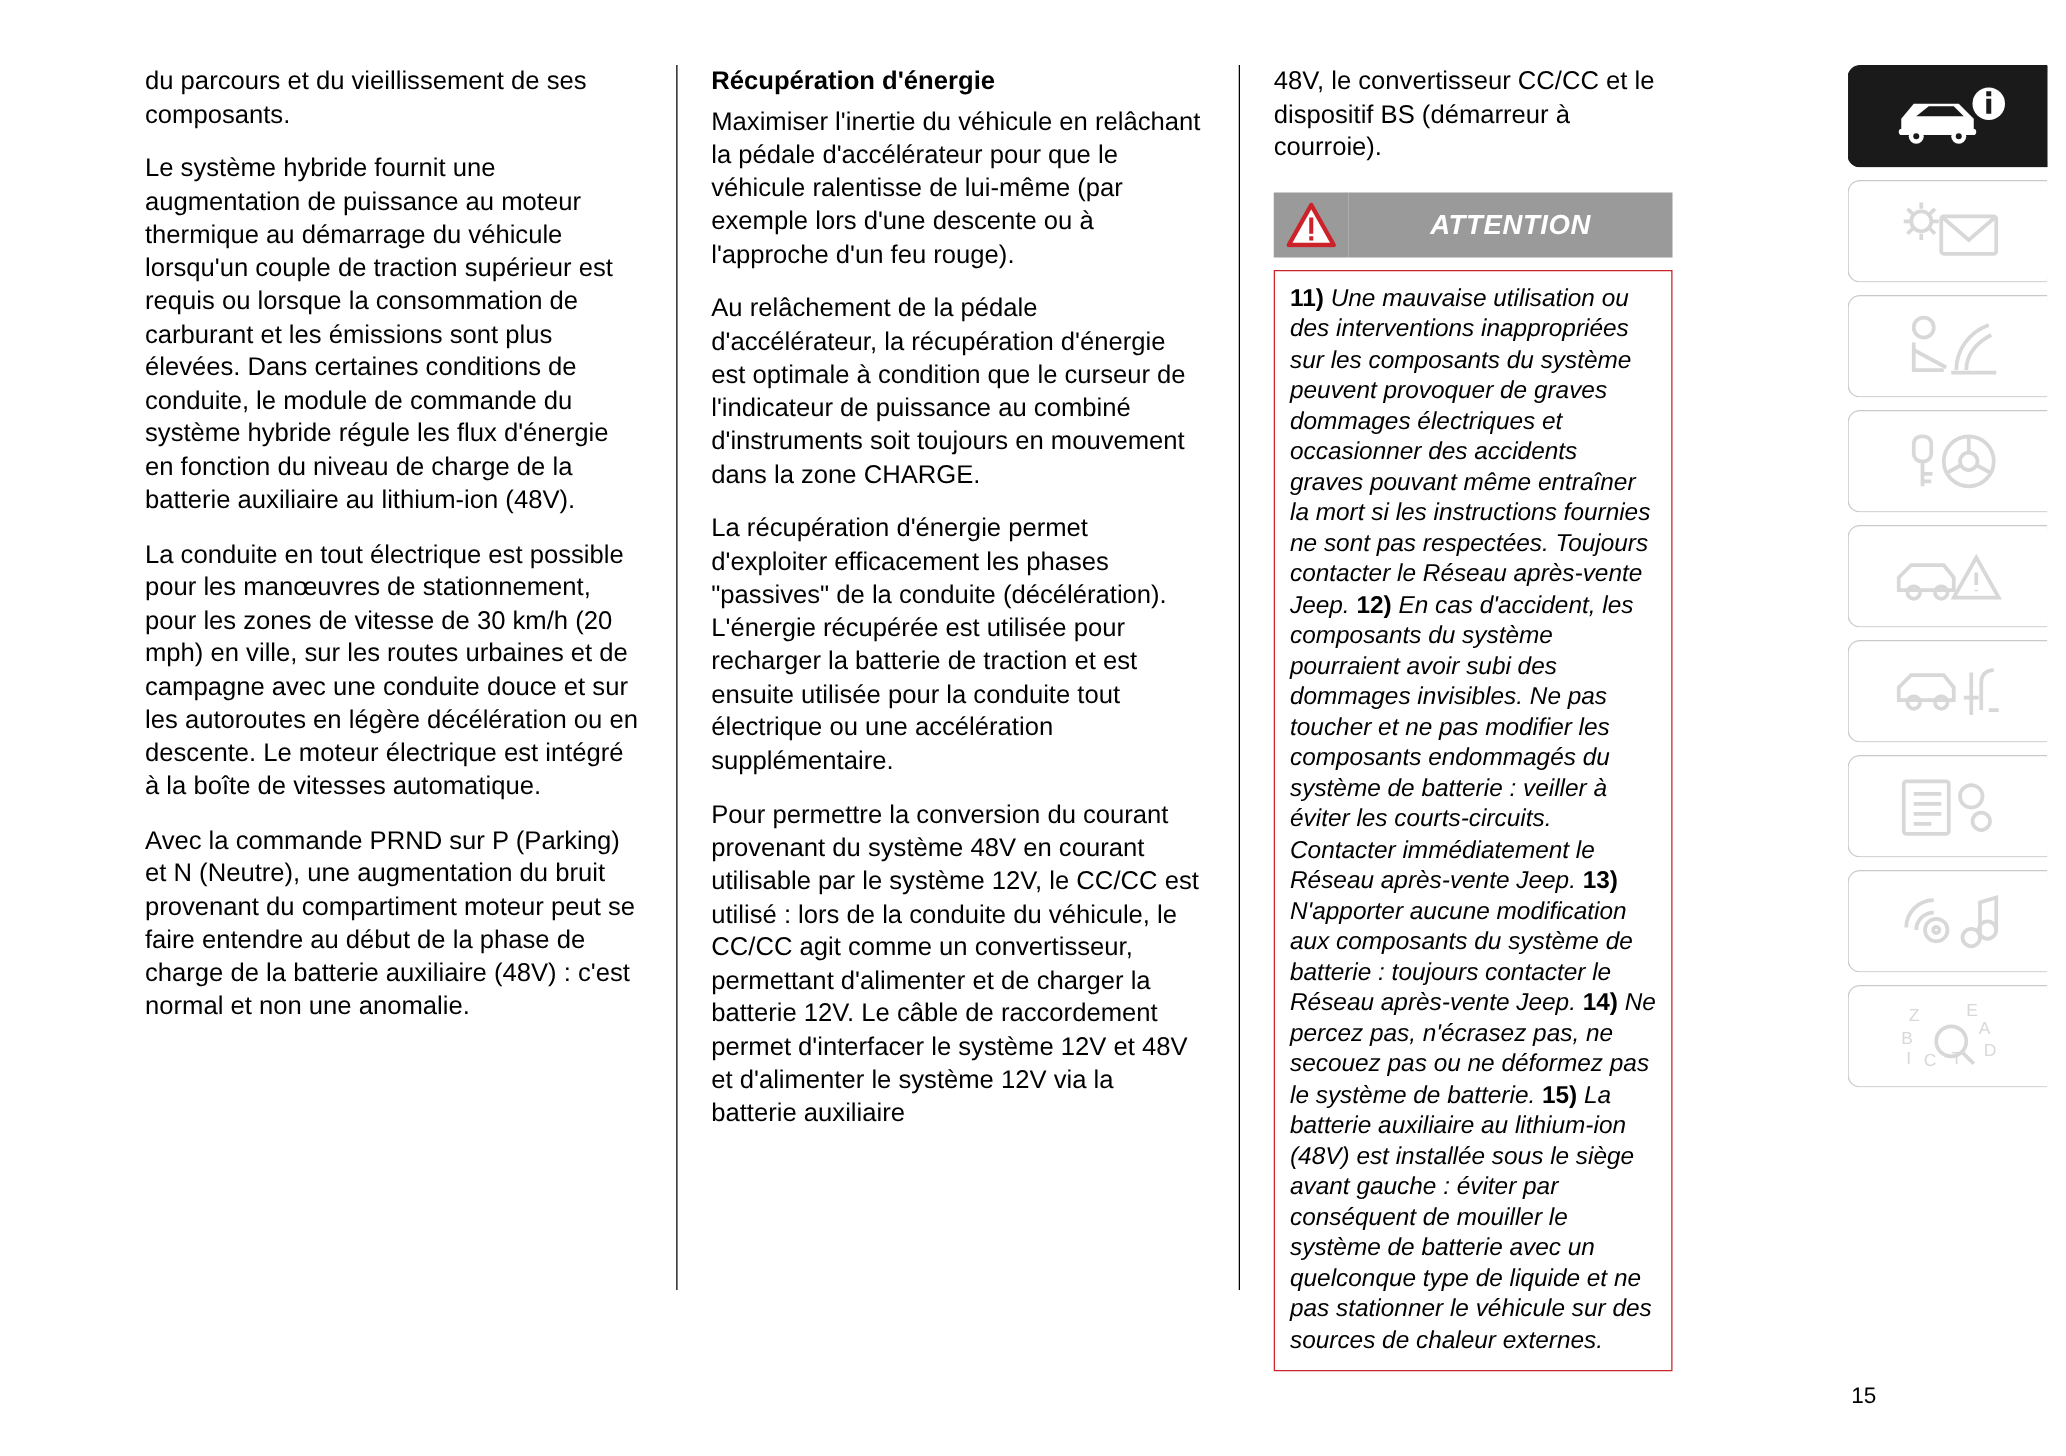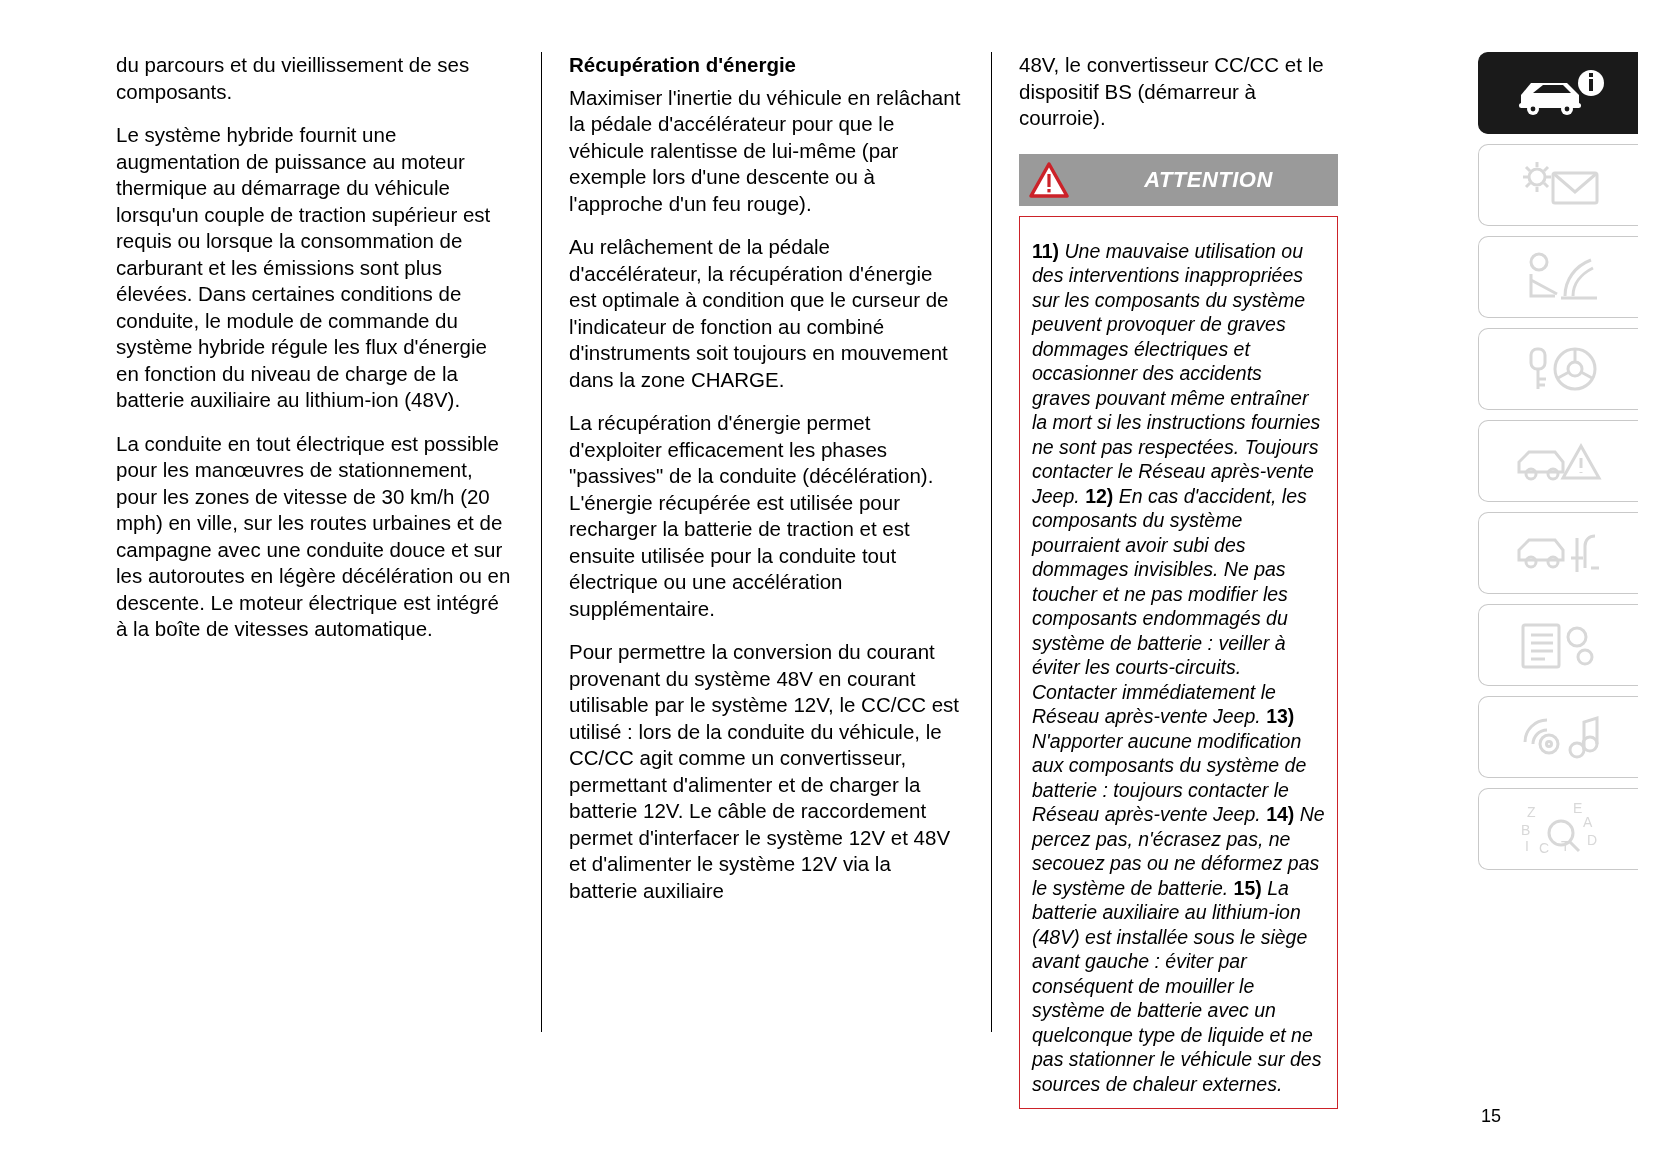--- a/index.html
+++ b/index.html
@@ -77,21 +77,21 @@
     color: #ffffff;
     font-weight: bold;
     font-style: italic;
     font-size: 22px;
     letter-spacing: 0.5px;
   }
   .warn-tri { display: block; }
 
   .attention-body {
     border: 1px solid #cc2229;
-    padding: 22px 12px 12px 12px;
+    padding: 10px 12px 12px 12px;
     font-style: italic;
     font-size: 19.5px;
     line-height: 24.5px;
   }
   .attention-body .item { margin-bottom: 0px; }
   .attention-body .num { font-style: normal; font-weight: bold; }
 
   
   .rail {
     position: absolute;
@@ -130,26 +130,27 @@
 <body>
 
 <div class="page">
 
   <div class="columns">
 
     <div class="col col1">
       <p>du parcours et du vieillissement de ses composants.</p>
       <p>Le système hybride fournit une augmentation de puissance au moteur thermique au démarrage du véhicule lorsqu'un couple de traction supérieur est requis ou lorsque la consommation de carburant et les émissions sont plus élevées. Dans certaines conditions de conduite, le module de commande du système hybride régule les flux d'énergie en fonction du niveau de charge de la batterie auxiliaire au lithium-ion (48V).</p>
       <p>La conduite en tout électrique est possible pour les manœuvres de stationnement, pour les zones de vitesse de 30 km/h (20 mph) en ville, sur les routes urbaines et de campagne avec une conduite douce et sur les autoroutes en légère décélération ou en descente. Le moteur électrique est intégré à la boîte de vitesses automatique.</p>
+      <p>Avec la commande PRND sur P (Parking) et N (Neutre), une augmentation du bruit provenant du compartiment moteur peut se faire entendre au début de la phase de charge de la batterie auxiliaire (48V) : c'est normal et non une anomalie.</p>
     </div>
 
     <div class="col col2">
       <h3>Récupération d'énergie</h3>
       <p>Maximiser l'inertie du véhicule en relâchant la pédale d'accélérateur pour que le véhicule ralentisse de lui-même (par exemple lors d'une descente ou à l'approche d'un feu rouge).</p>
-      <p>Au relâchement de la pédale d'accélérateur, la récupération d'énergie est optimale à condition que le curseur de l'indicateur de fonction au combiné d'instruments soit toujours en mouvement dans la zone CHARGE.</p>
+      <p>Au relâchement de la pédale d'accélérateur, la récupération d'énergie est optimale à condition que le curseur de l'indicateur de puissance au combiné d'instruments soit toujours en mouvement dans la zone CHARGE.</p>
       <p>La récupération d'énergie permet d'exploiter efficacement les phases "passives" de la conduite (décélération). L'énergie récupérée est utilisée pour recharger la batterie de traction et est ensuite utilisée pour la conduite tout électrique ou une accélération supplémentaire.</p>
       <p>Pour permettre la conversion du courant provenant du système 48V en courant utilisable par le système 12V, le CC/CC est utilisé : lors de la conduite du véhicule, le CC/CC agit comme un convertisseur, permettant d'alimenter et de charger la batterie 12V. Le câble de raccordement permet d'interfacer le système 12V et 48V et d'alimenter le système 12V via la batterie auxiliaire</p>
     </div>
 
     <div class="col col3">
       <p>48V, le convertisseur CC/CC et le dispositif BS (démarreur à courroie).</p>
 
       <div class="attention-header">
         <div class="attention-icon-cell">
           <span>

